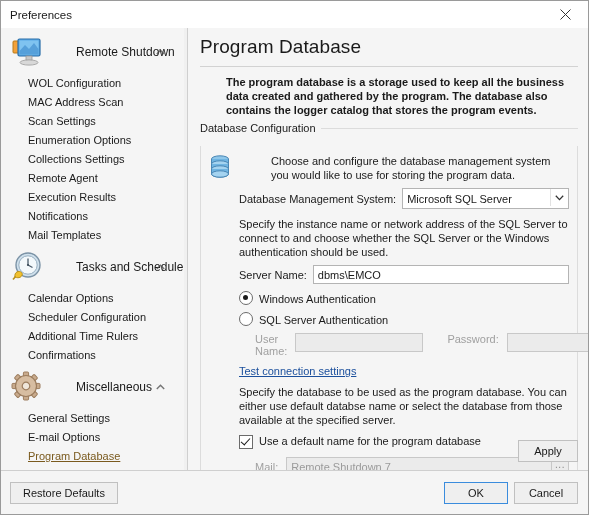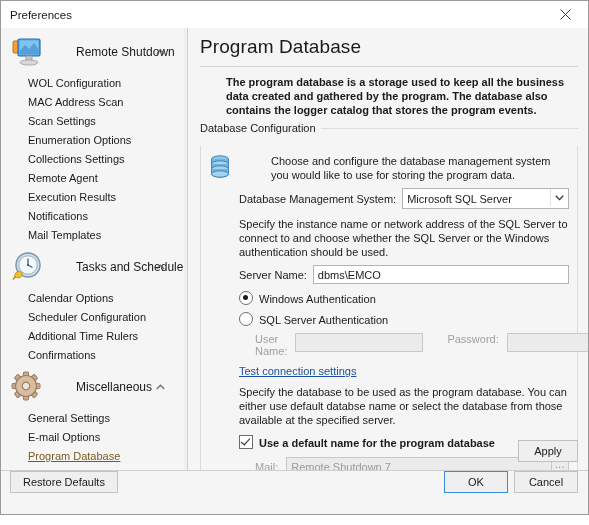--- a/index.html
+++ b/index.html
@@ -261,25 +261,24 @@
   .link {
     padding-left: 30px;
     margin-top: 8px;
     color:#1b4f9c;
     text-decoration: underline;
     font-size: 11px;
     cursor: pointer;
     display: inline-block;
   }
   .check-row {
-    display:flex; align-items:flex-end;
+    display:flex; align-items:flex-start;
     padding-left: 30px;
     margin-top: 8px;
     cursor: default;
-    font-weight: bold;
   }
   .checkbox {
     width: 12px; height: 12px;
     border: 1px solid #6b6b6b;
     background: #fff;
     margin-right: 6px;
     position: relative;
     flex: 0 0 12px;
   }
   .checkbox.on::after {
@@ -336,21 +335,21 @@
     border: 1px solid #3a8cdd;
     background: #efefef;
   }
   
   .footer {
     flex: 0 0 44px;
     height: 44px;
     border-top: 1px solid #cfcfcf;
     background: #f5f5f5;
     display: flex;
-    align-items: flex-start;
+    align-items: center;
     padding: 0 10px 0 9px;
     box-sizing: border-box;
   }
   .footer .spacer { flex: 1 1 auto; }
   .footer .btn { min-width: 64px; }
   .footer .btn + .btn { margin-left: 6px; }
 </style>
 </head>
 <body>
 

